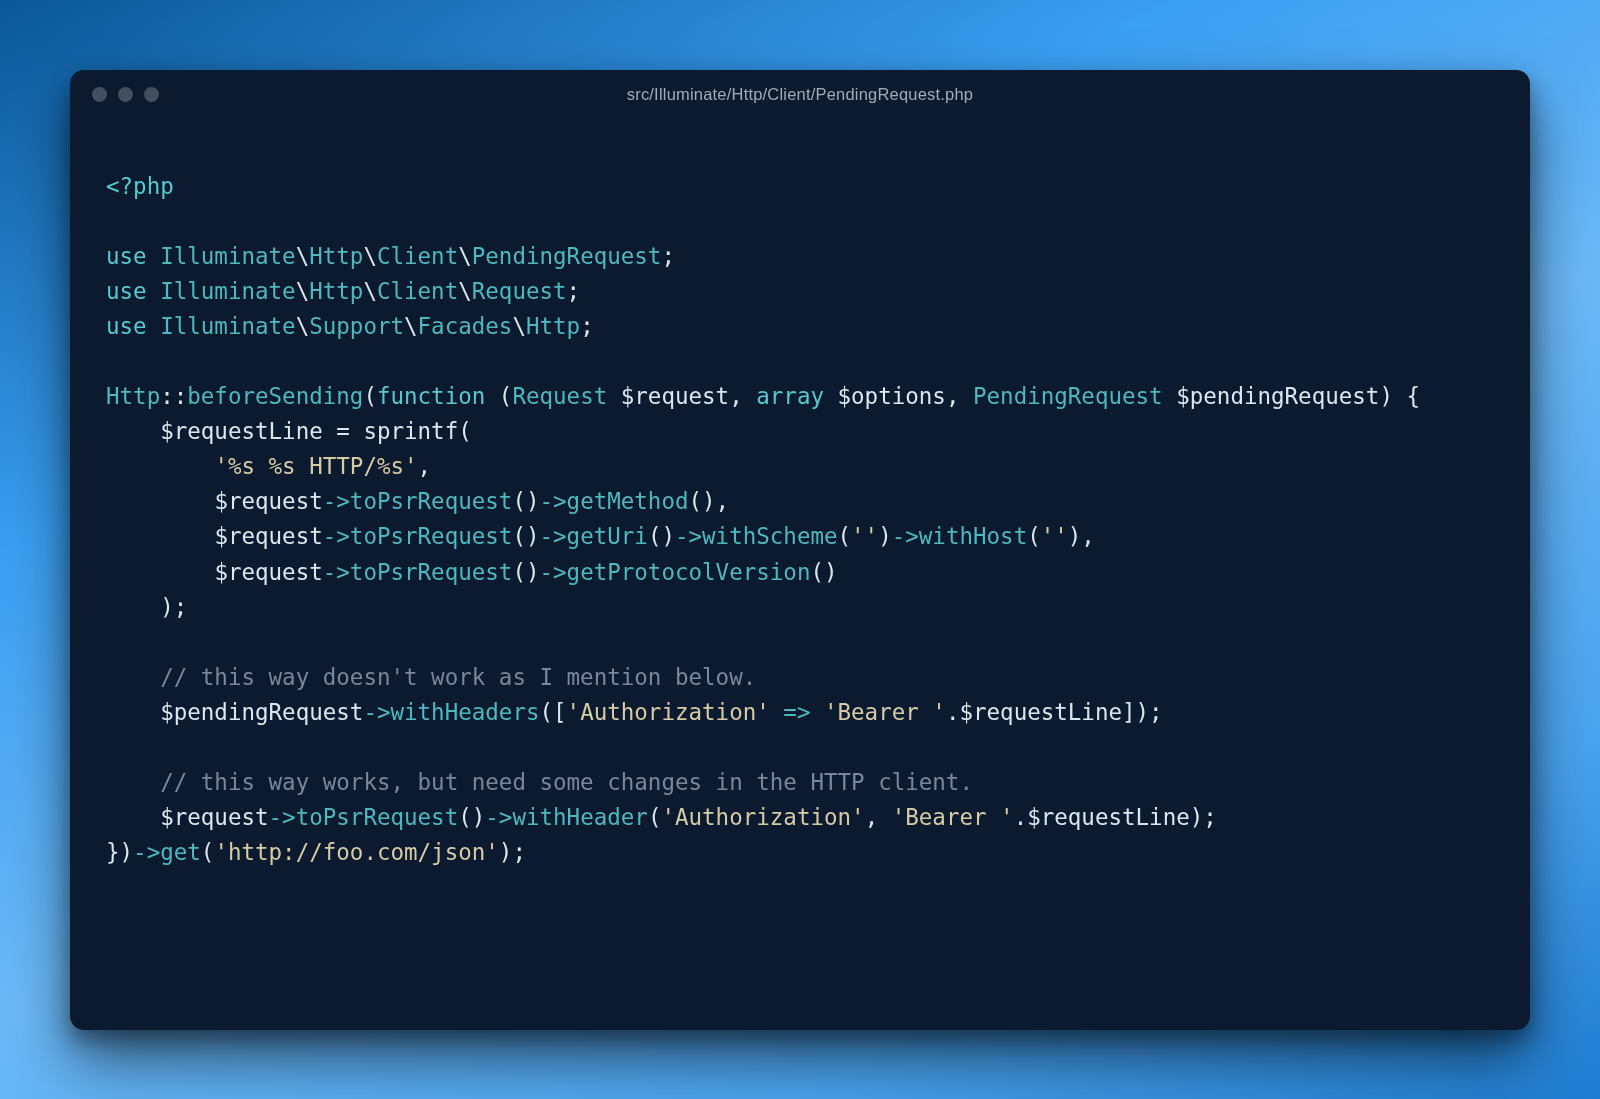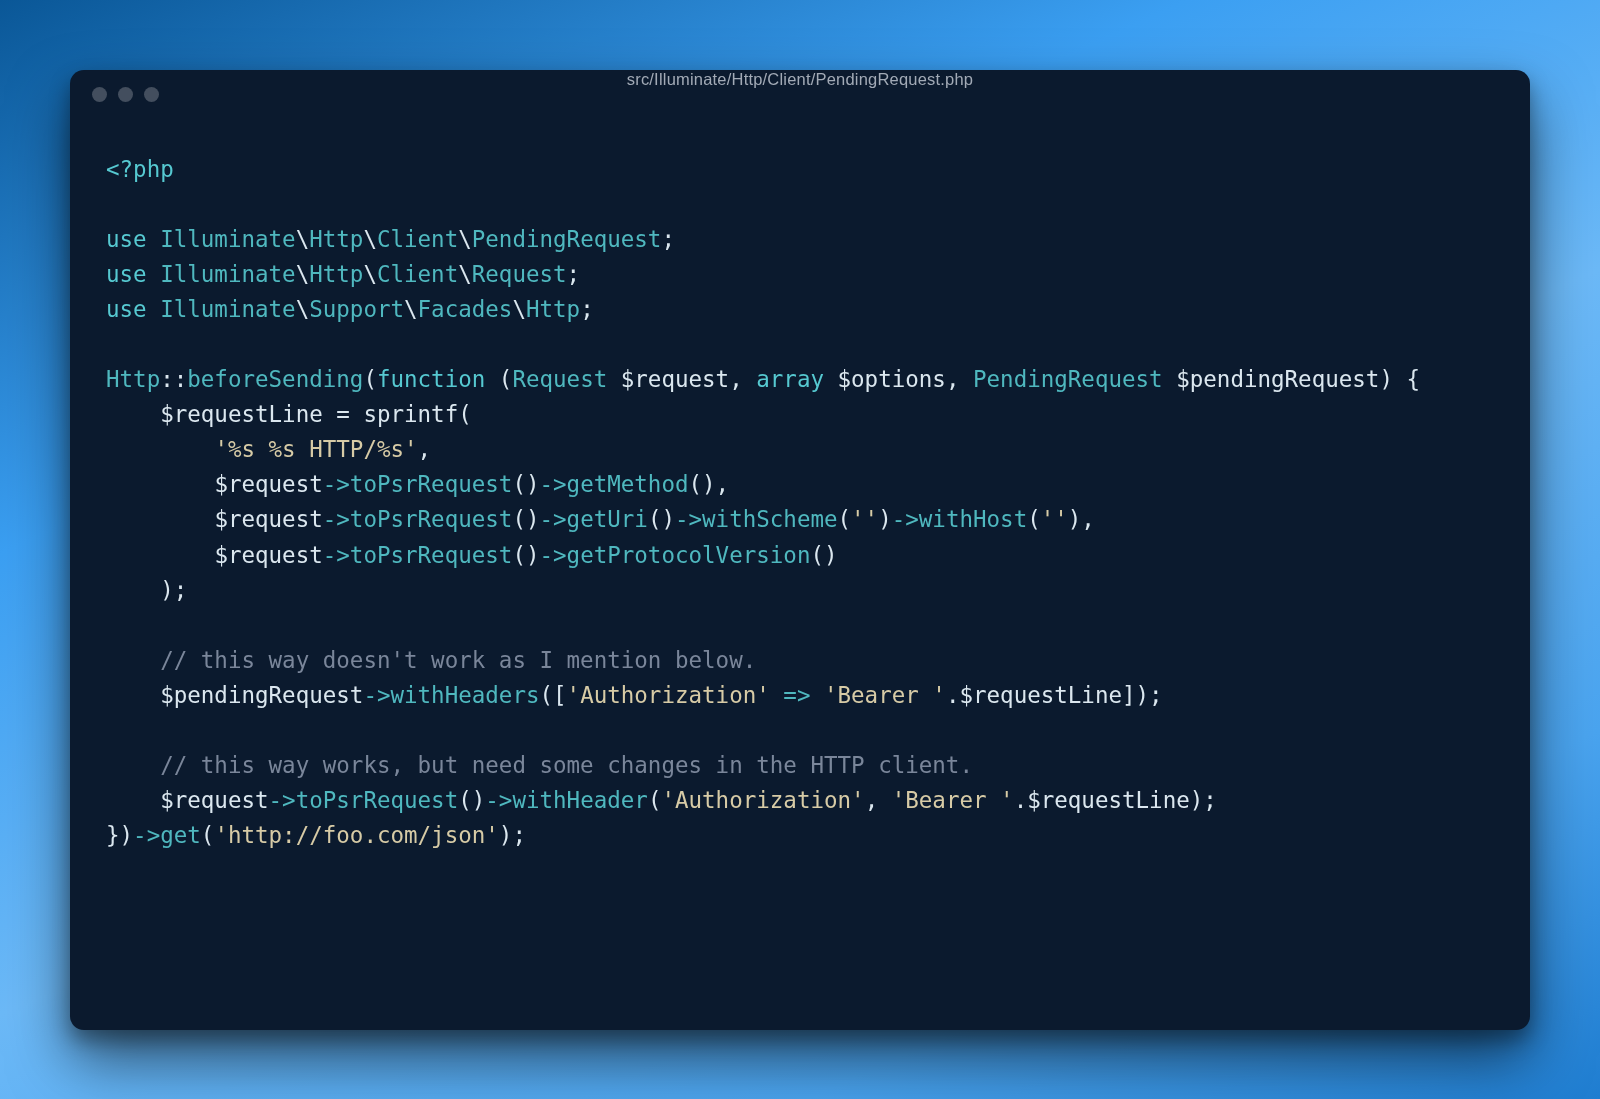--- a/index.html
+++ b/index.html
@@ -18,20 +18,21 @@
       background: #0b1a2e;
       border-radius: 14px;
       box-shadow: 0 30px 60px rgba(0,0,0,0.55), 0 10px 20px rgba(0,0,0,0.35);
       overflow: hidden;
       display: flex;
       flex-direction: column;
     }
     .titlebar {
       height: 50px;
       display: flex;
+      align-items: center;
       position: relative;
       padding: 0 22px;
       flex-shrink: 0;
     }
     .traffic {
       display: flex;
       gap: 11px;
       align-items: center;
     }
     .dot {
@@ -55,20 +56,21 @@
       padding: 32px 36px 40px 36px;
       color: #e2ecf5;
       font-size: 22.5px;
       line-height: 1.56;
       overflow: hidden;
     }
     pre.code {
       white-space: pre-wrap;
       word-wrap: break-word;
       font-family: ui-monospace, "SF Mono", Menlo, Monaco, Consolas, monospace;
+      margin-top: 17px;
     }
     .tk-kw    { color: #56c9d1; }
     .tk-ns    { color: #4fb8bf; }
     .tk-func  { color: #4fb8bf; }
     .tk-type  { color: #4fb8bf; }
     .tk-str   { color: #d7cba6; }
     .tk-op    { color: #4fb8bf; }
     .tk-plain { color: #dbe7ef; }
     .tk-punc  { color: #dbe7ef; }
     .tk-var   { color: #dbe7ef; }

